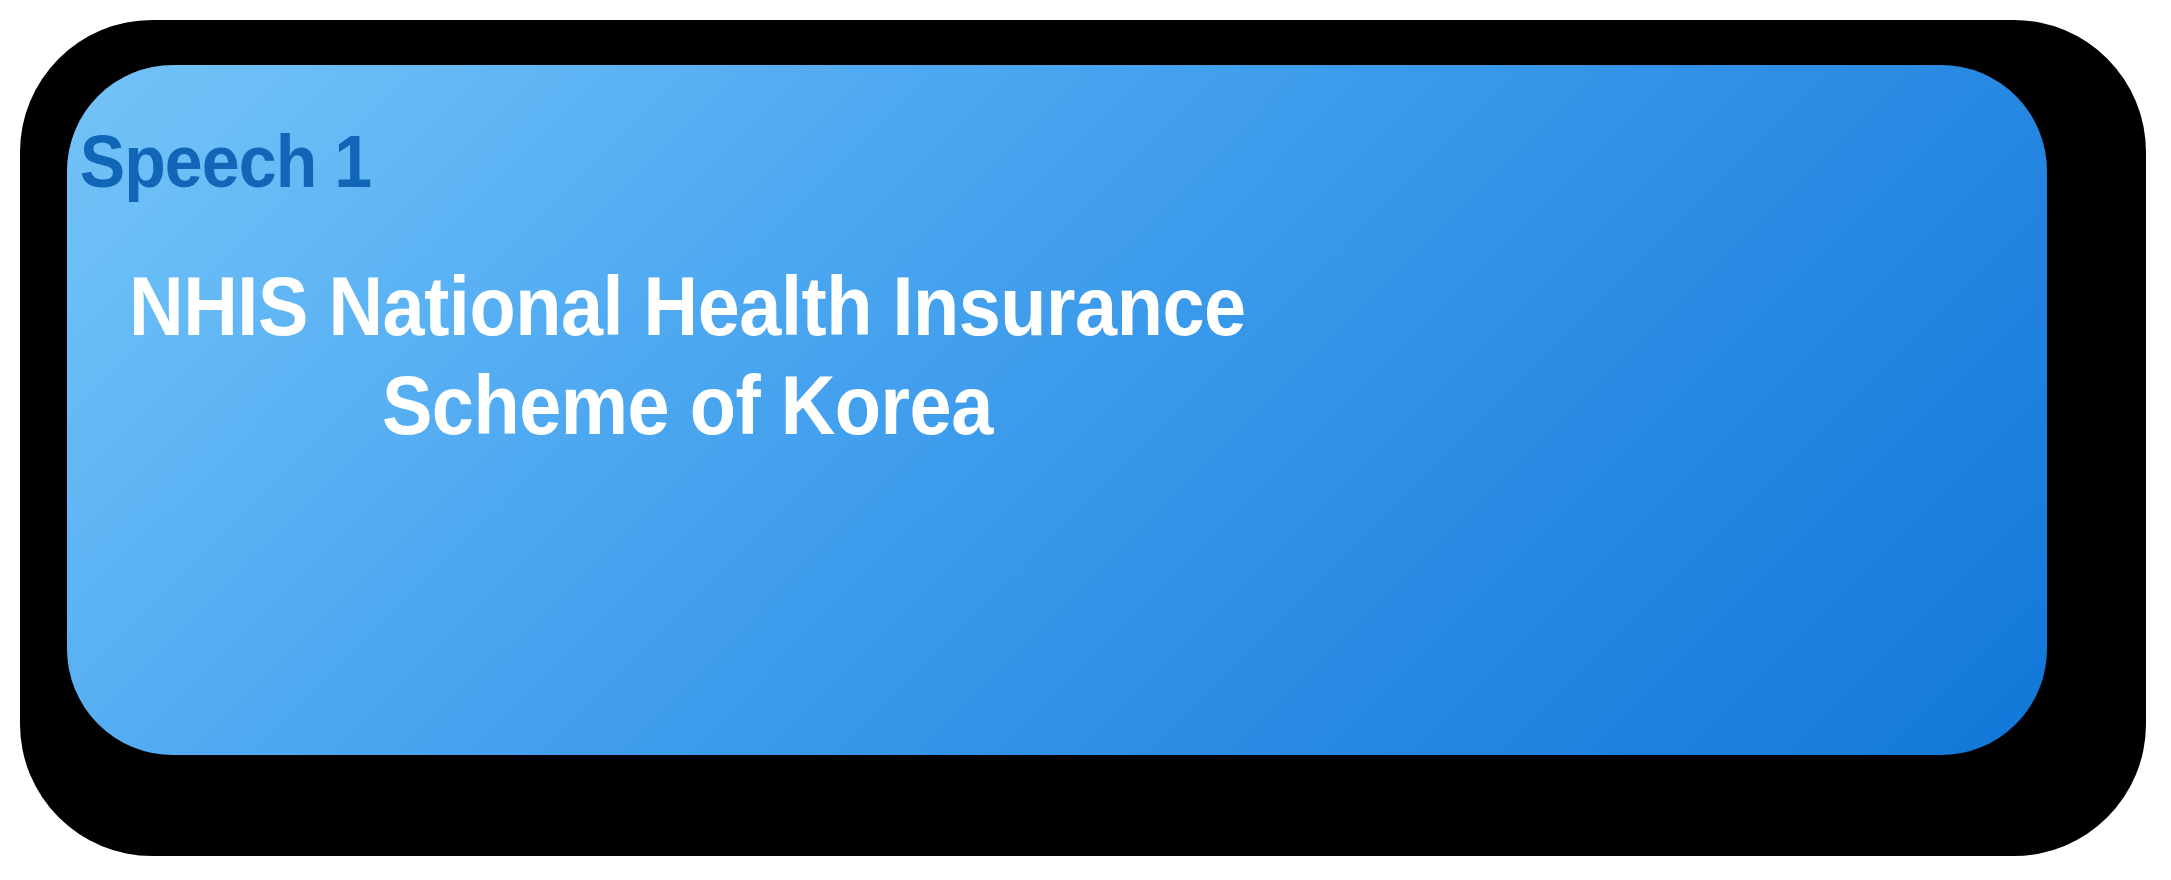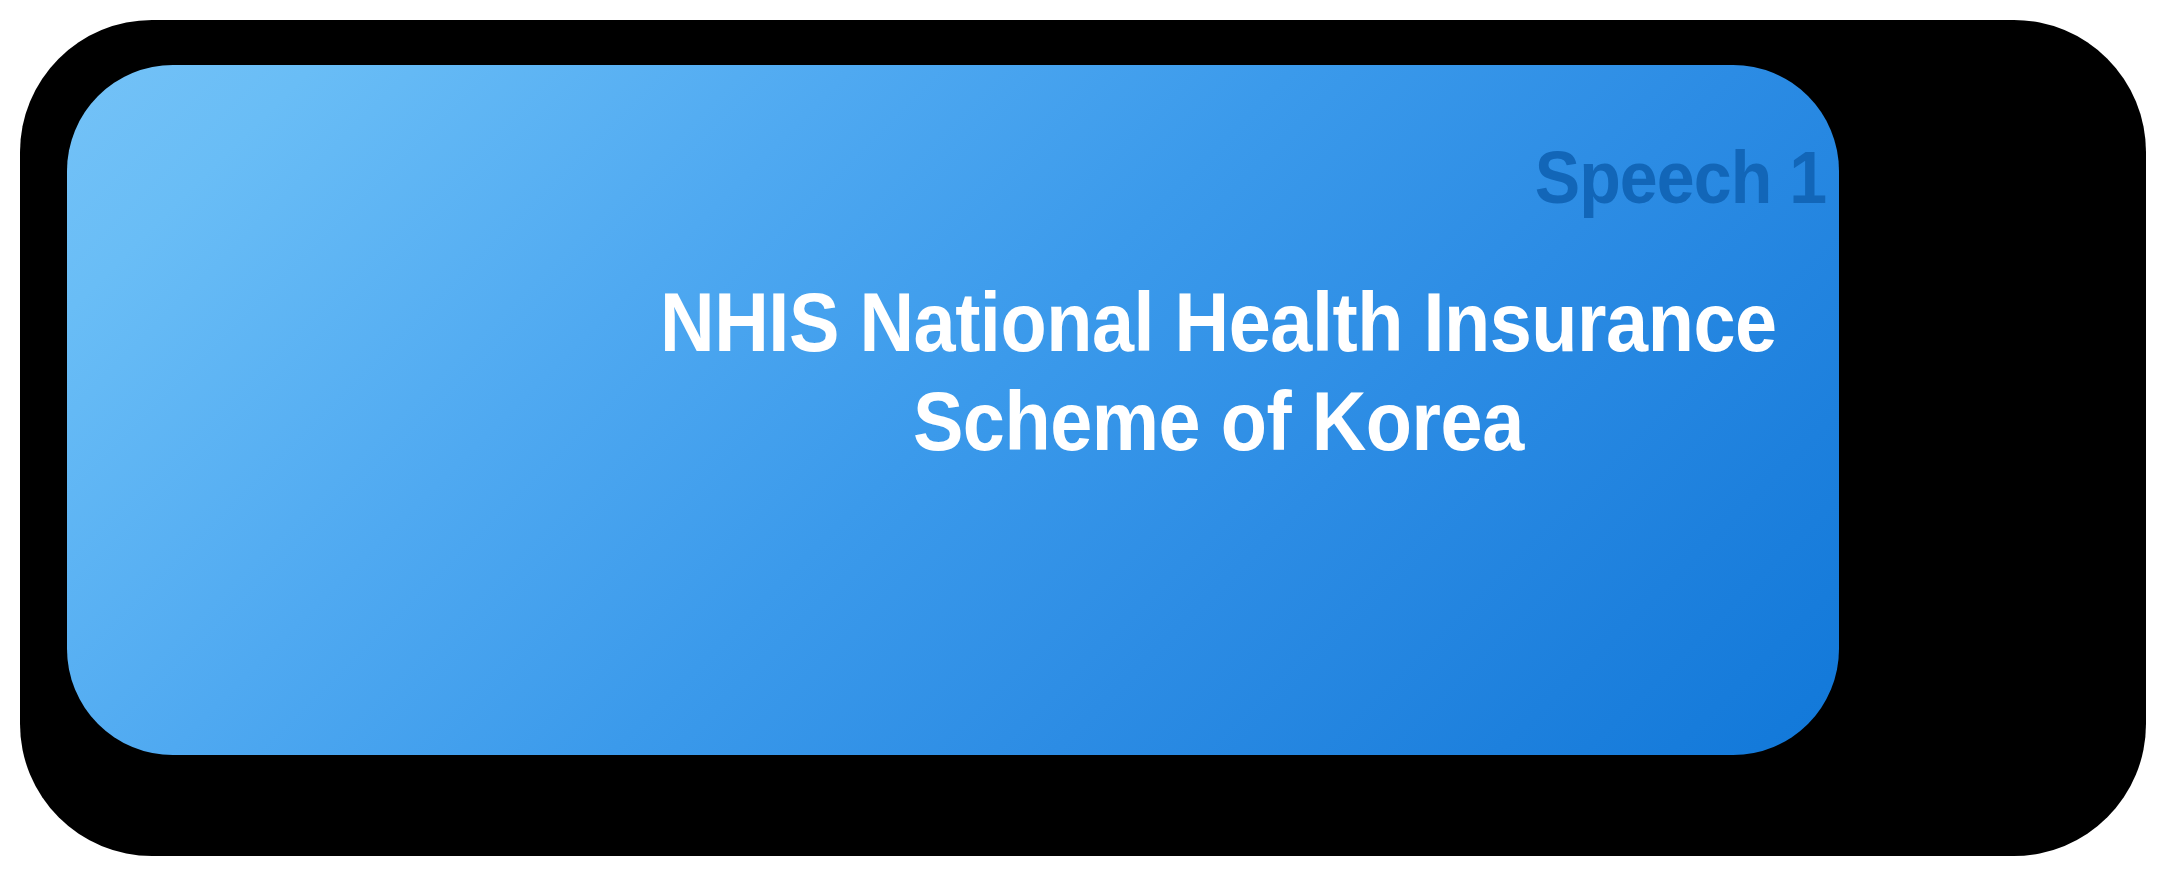--- a/index.html
+++ b/index.html
@@ -31,37 +31,37 @@
     height: 836px;
     background: #000000;
     border-radius: 132px;
   }
 
   
   .speech-card {
     position: absolute;
     left: 67px;
     top: 65px;
-    width: 1772px;
+    width: 1980px;
     height: 690px;
     border-radius: 106px;
     background: linear-gradient(135deg,
         #74c2f7 0%,
         #69bdf6 10%,
         #4fa9f1 32%,
         #3b9aeb 50%,
         #2c8ce4 68%,
         #1d80dd 86%,
         #1178d9 100%);
     box-sizing: border-box;
     display: flex;
     flex-direction: column;
-    align-items: flex-end;
+    align-items: flex-start;
     justify-content: flex-start;
-    padding-top: 76px;
+    padding-top: 60px;
   }
 
   
   .speech-label {
     font-family: "Liberation Sans Narrow", "Liberation Sans", "DejaVu Sans", sans-serif;
     font-size: 74px;
     font-weight: bold;
     letter-spacing: -1px;
     line-height: 1.0;
     color: #1266b8;

